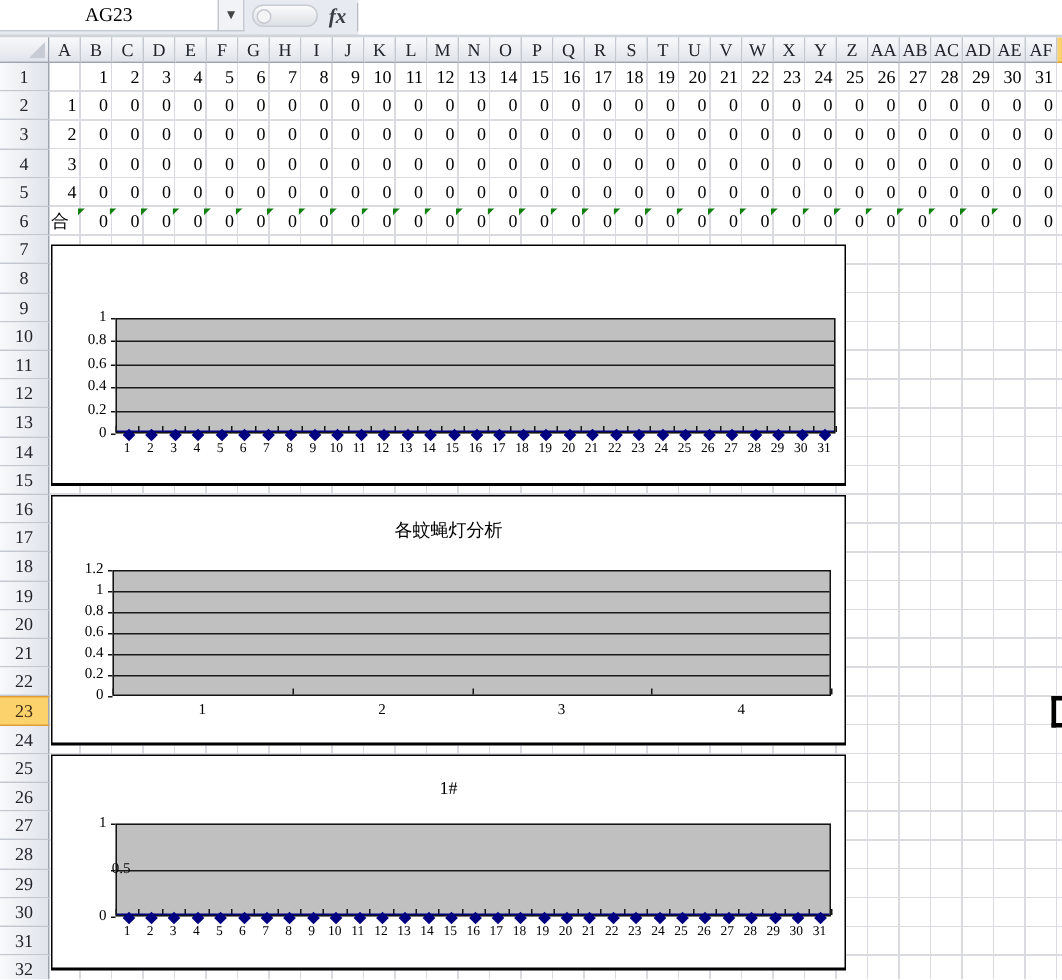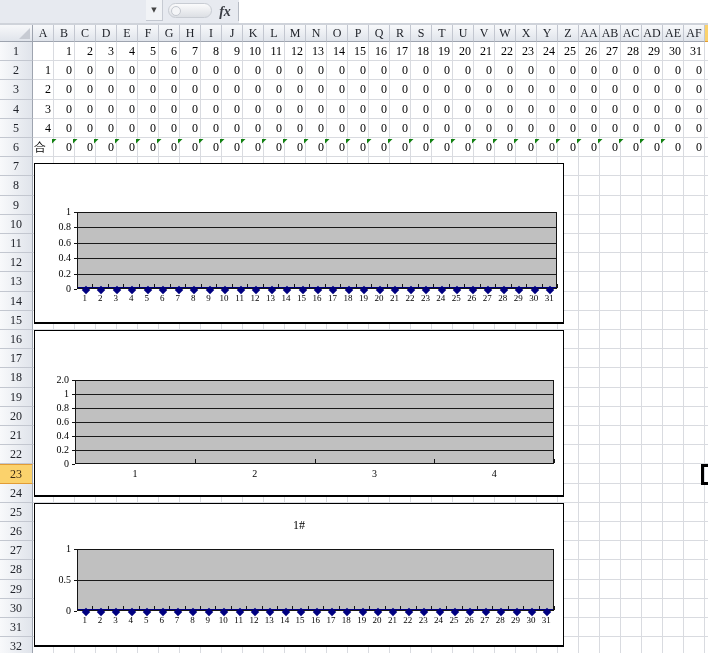--- a/index.html
+++ b/index.html
@@ -132,20 +132,21 @@
     position:absolute; text-align:center; color:#000;
     font-family:"Liberation Serif","DejaVu Serif",serif;
   }
 </style>
 </head>
 <body>
 
 <div id="app">
 
   <div id="formula-strip">
+    <div id="name-box">AG23</div>
     <div id="name-box-arrow">▼</div>
     <div id="fx-capsule">
       <div class="grip-circle"></div>
     </div>
     <div id="fx-button">fx</div>
     <div id="fx-divider"></div>
     <input id="formula-input" value="" style="">
   </div>
 
   <div id="corner-cell">
@@ -557,20 +558,21 @@
         <div class="x-label" style="font-size: 9px; width: 20px; left: 395.871px; top: 129px;">24</div>
         <div class="x-label" style="font-size: 9px; width: 20px; left: 411.355px; top: 129px;">25</div>
         <div class="x-label" style="font-size: 9px; width: 20px; left: 426.839px; top: 129px;">26</div>
         <div class="x-label" style="font-size: 9px; width: 20px; left: 442.323px; top: 129px;">27</div>
         <div class="x-label" style="font-size: 9px; width: 20px; left: 457.806px; top: 129px;">28</div>
         <div class="x-label" style="font-size: 9px; width: 20px; left: 473.29px; top: 129px;">29</div>
         <div class="x-label" style="font-size: 9px; width: 20px; left: 488.774px; top: 129px;">30</div>
         <div class="x-label" style="font-size: 9px; width: 20px; left: 504.258px; top: 129px;">31</div>
       </div>
       <div class="chart-box" style="left: 34px; top: 330px; width: 530px; height: 167px;">
+        <div class="chart-title" style="top: 14px;">各蚊蝇灯分析</div>
         <div class="plot-area" style="left: 40px; top: 49px; width: 479px; height: 84px; background: rgb(192, 192, 192);">
           <div class="gridline" style="top: 69px;"></div>
           <div class="gridline" style="top: 55px;"></div>
           <div class="gridline" style="top: 41px;"></div>
           <div class="gridline" style="top: 27px;"></div>
           <div class="gridline" style="top: 13px;"></div>
           <div class="x-tick" style="left: -1px; bottom: 0px;"></div>
           <div class="x-tick" style="left: 118.75px; bottom: 0px;"></div>
           <div class="x-tick" style="left: 238.5px; bottom: 0px;"></div>
           <div class="x-tick" style="left: 358.25px; bottom: 0px;"></div>
@@ -581,21 +583,21 @@
         <div class="y-label" style="font-size: 10px; left: 0px; width: 34px; top: 113px;">0.2</div>
         <div class="y-tick-mark" style="left: 37px; top: 119px;"></div>
         <div class="y-label" style="font-size: 10px; left: 0px; width: 34px; top: 99px;">0.4</div>
         <div class="y-tick-mark" style="left: 37px; top: 105px;"></div>
         <div class="y-label" style="font-size: 10px; left: 0px; width: 34px; top: 85px;">0.6</div>
         <div class="y-tick-mark" style="left: 37px; top: 91px;"></div>
         <div class="y-label" style="font-size: 10px; left: 0px; width: 34px; top: 71px;">0.8</div>
         <div class="y-tick-mark" style="left: 37px; top: 77px;"></div>
         <div class="y-label" style="font-size: 10px; left: 0px; width: 34px; top: 57px;">1</div>
         <div class="y-tick-mark" style="left: 37px; top: 63px;"></div>
-        <div class="y-label" style="font-size: 10px; left: 0px; width: 34px; top: 43px;">2.0</div>
+        <div class="y-label" style="font-size: 10px; left: 0px; width: 34px; top: 43px;">1.2</div>
         <div class="y-tick-mark" style="left: 37px; top: 49px;"></div>
         <div class="x-label" style="font-size: 10px; width: 20px; left: 89.875px; top: 137px;">1</div>
         <div class="x-label" style="font-size: 10px; width: 20px; left: 209.625px; top: 137px;">2</div>
         <div class="x-label" style="font-size: 10px; width: 20px; left: 329.375px; top: 137px;">3</div>
         <div class="x-label" style="font-size: 10px; width: 20px; left: 449.125px; top: 137px;">4</div>
       </div>
       <div class="chart-box" style="left: 34px; top: 503px; width: 530px; height: 144px;">
         <div class="chart-title" style="top: 14px;">1#</div>
         <div class="plot-area" style="left: 42px; top: 45px; width: 477px; height: 62px; background: rgb(192, 192, 192);">
           <div class="gridline" style="top: 30px;"></div>
@@ -659,21 +661,21 @@
           <div class="marker" style="background: rgb(0, 0, 128); left: 373.984px; top: 59px;"></div>
           <div class="marker" style="background: rgb(0, 0, 128); left: 389.371px; top: 59px;"></div>
           <div class="marker" style="background: rgb(0, 0, 128); left: 404.758px; top: 59px;"></div>
           <div class="marker" style="background: rgb(0, 0, 128); left: 420.145px; top: 59px;"></div>
           <div class="marker" style="background: rgb(0, 0, 128); left: 435.532px; top: 59px;"></div>
           <div class="marker" style="background: rgb(0, 0, 128); left: 450.919px; top: 59px;"></div>
           <div class="marker" style="background: rgb(0, 0, 128); left: 466.306px; top: 59px;"></div>
         </div>
         <div class="y-label" style="font-size: 10px; left: 0px; width: 36px; top: 101px;">0</div>
         <div class="y-tick-mark" style="left: 39px; top: 107px;"></div>
-        <div class="y-label" style="font-size: 10px; left: 0px; width: 36px; top: 70px;">0.5</div>
+        <div class="y-label" style="font-size: 10px; left: 16px; width: 36px; top: 70px;">0.5</div>
         <div class="y-tick-mark" style="left: 39px; top: 76px;"></div>
         <div class="y-label" style="font-size: 10px; left: 0px; width: 36px; top: 39px;">1</div>
         <div class="y-tick-mark" style="left: 39px; top: 45px;"></div>
         <div class="x-label" style="font-size: 9px; width: 20px; left: 39.6935px; top: 111px;">1</div>
         <div class="x-label" style="font-size: 9px; width: 20px; left: 55.0806px; top: 111px;">2</div>
         <div class="x-label" style="font-size: 9px; width: 20px; left: 70.4677px; top: 111px;">3</div>
         <div class="x-label" style="font-size: 9px; width: 20px; left: 85.8548px; top: 111px;">4</div>
         <div class="x-label" style="font-size: 9px; width: 20px; left: 101.242px; top: 111px;">5</div>
         <div class="x-label" style="font-size: 9px; width: 20px; left: 116.629px; top: 111px;">6</div>
         <div class="x-label" style="font-size: 9px; width: 20px; left: 132.016px; top: 111px;">7</div>

